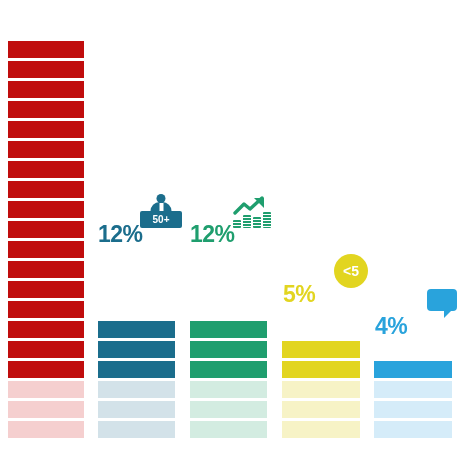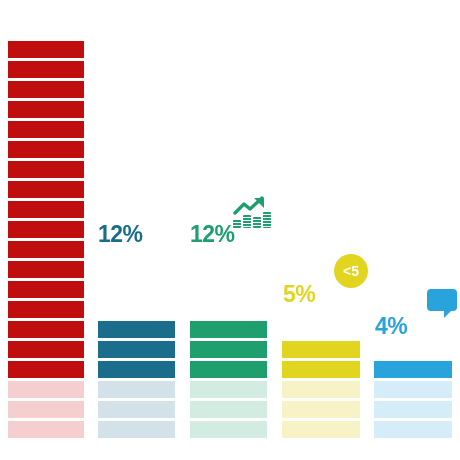--- a/index.html
+++ b/index.html
@@ -98,20 +98,27 @@
         <div class="seg" style="height: 17px; margin-bottom: 3px; background: rgb(192, 13, 13);"></div>
         <div class="seg" style="height: 17px; margin-bottom: 3px; background: rgb(192, 13, 13);"></div>
         <div class="seg" style="height: 17px; margin-bottom: 3px; background: rgb(245, 207, 207);"></div>
         <div class="seg" style="height: 17px; margin-bottom: 3px; background: rgb(245, 207, 207);"></div>
         <div class="seg" style="height: 17px; margin-bottom: 0px; background: rgb(245, 207, 207);"></div>
       </div>
   </div>
 
   <div class="bar-group" style="left:98px;width:77px;">
     <div class="pct small" style="left:0px;top:-107px;color:#1b6d8c;">12%</div>
+    <div class="icon-wrap" style="left:42px;top:-127px;">
+      <div class="podium">
+        <div class="head"></div>
+        <div class="body"></div>
+        <div class="desk">50+</div>
+      </div>
+    </div>
     <div class="bar" id="bar2">
         <div class="seg" style="height: 17px; margin-bottom: 3px; background: rgb(27, 109, 140);"></div>
         <div class="seg" style="height: 17px; margin-bottom: 3px; background: rgb(27, 109, 140);"></div>
         <div class="seg" style="height: 17px; margin-bottom: 3px; background: rgb(27, 109, 140);"></div>
         <div class="seg" style="height: 17px; margin-bottom: 3px; background: rgb(211, 226, 233);"></div>
         <div class="seg" style="height: 17px; margin-bottom: 3px; background: rgb(211, 226, 233);"></div>
         <div class="seg" style="height: 17px; margin-bottom: 0px; background: rgb(211, 226, 233);"></div>
       </div>
   </div>
 

